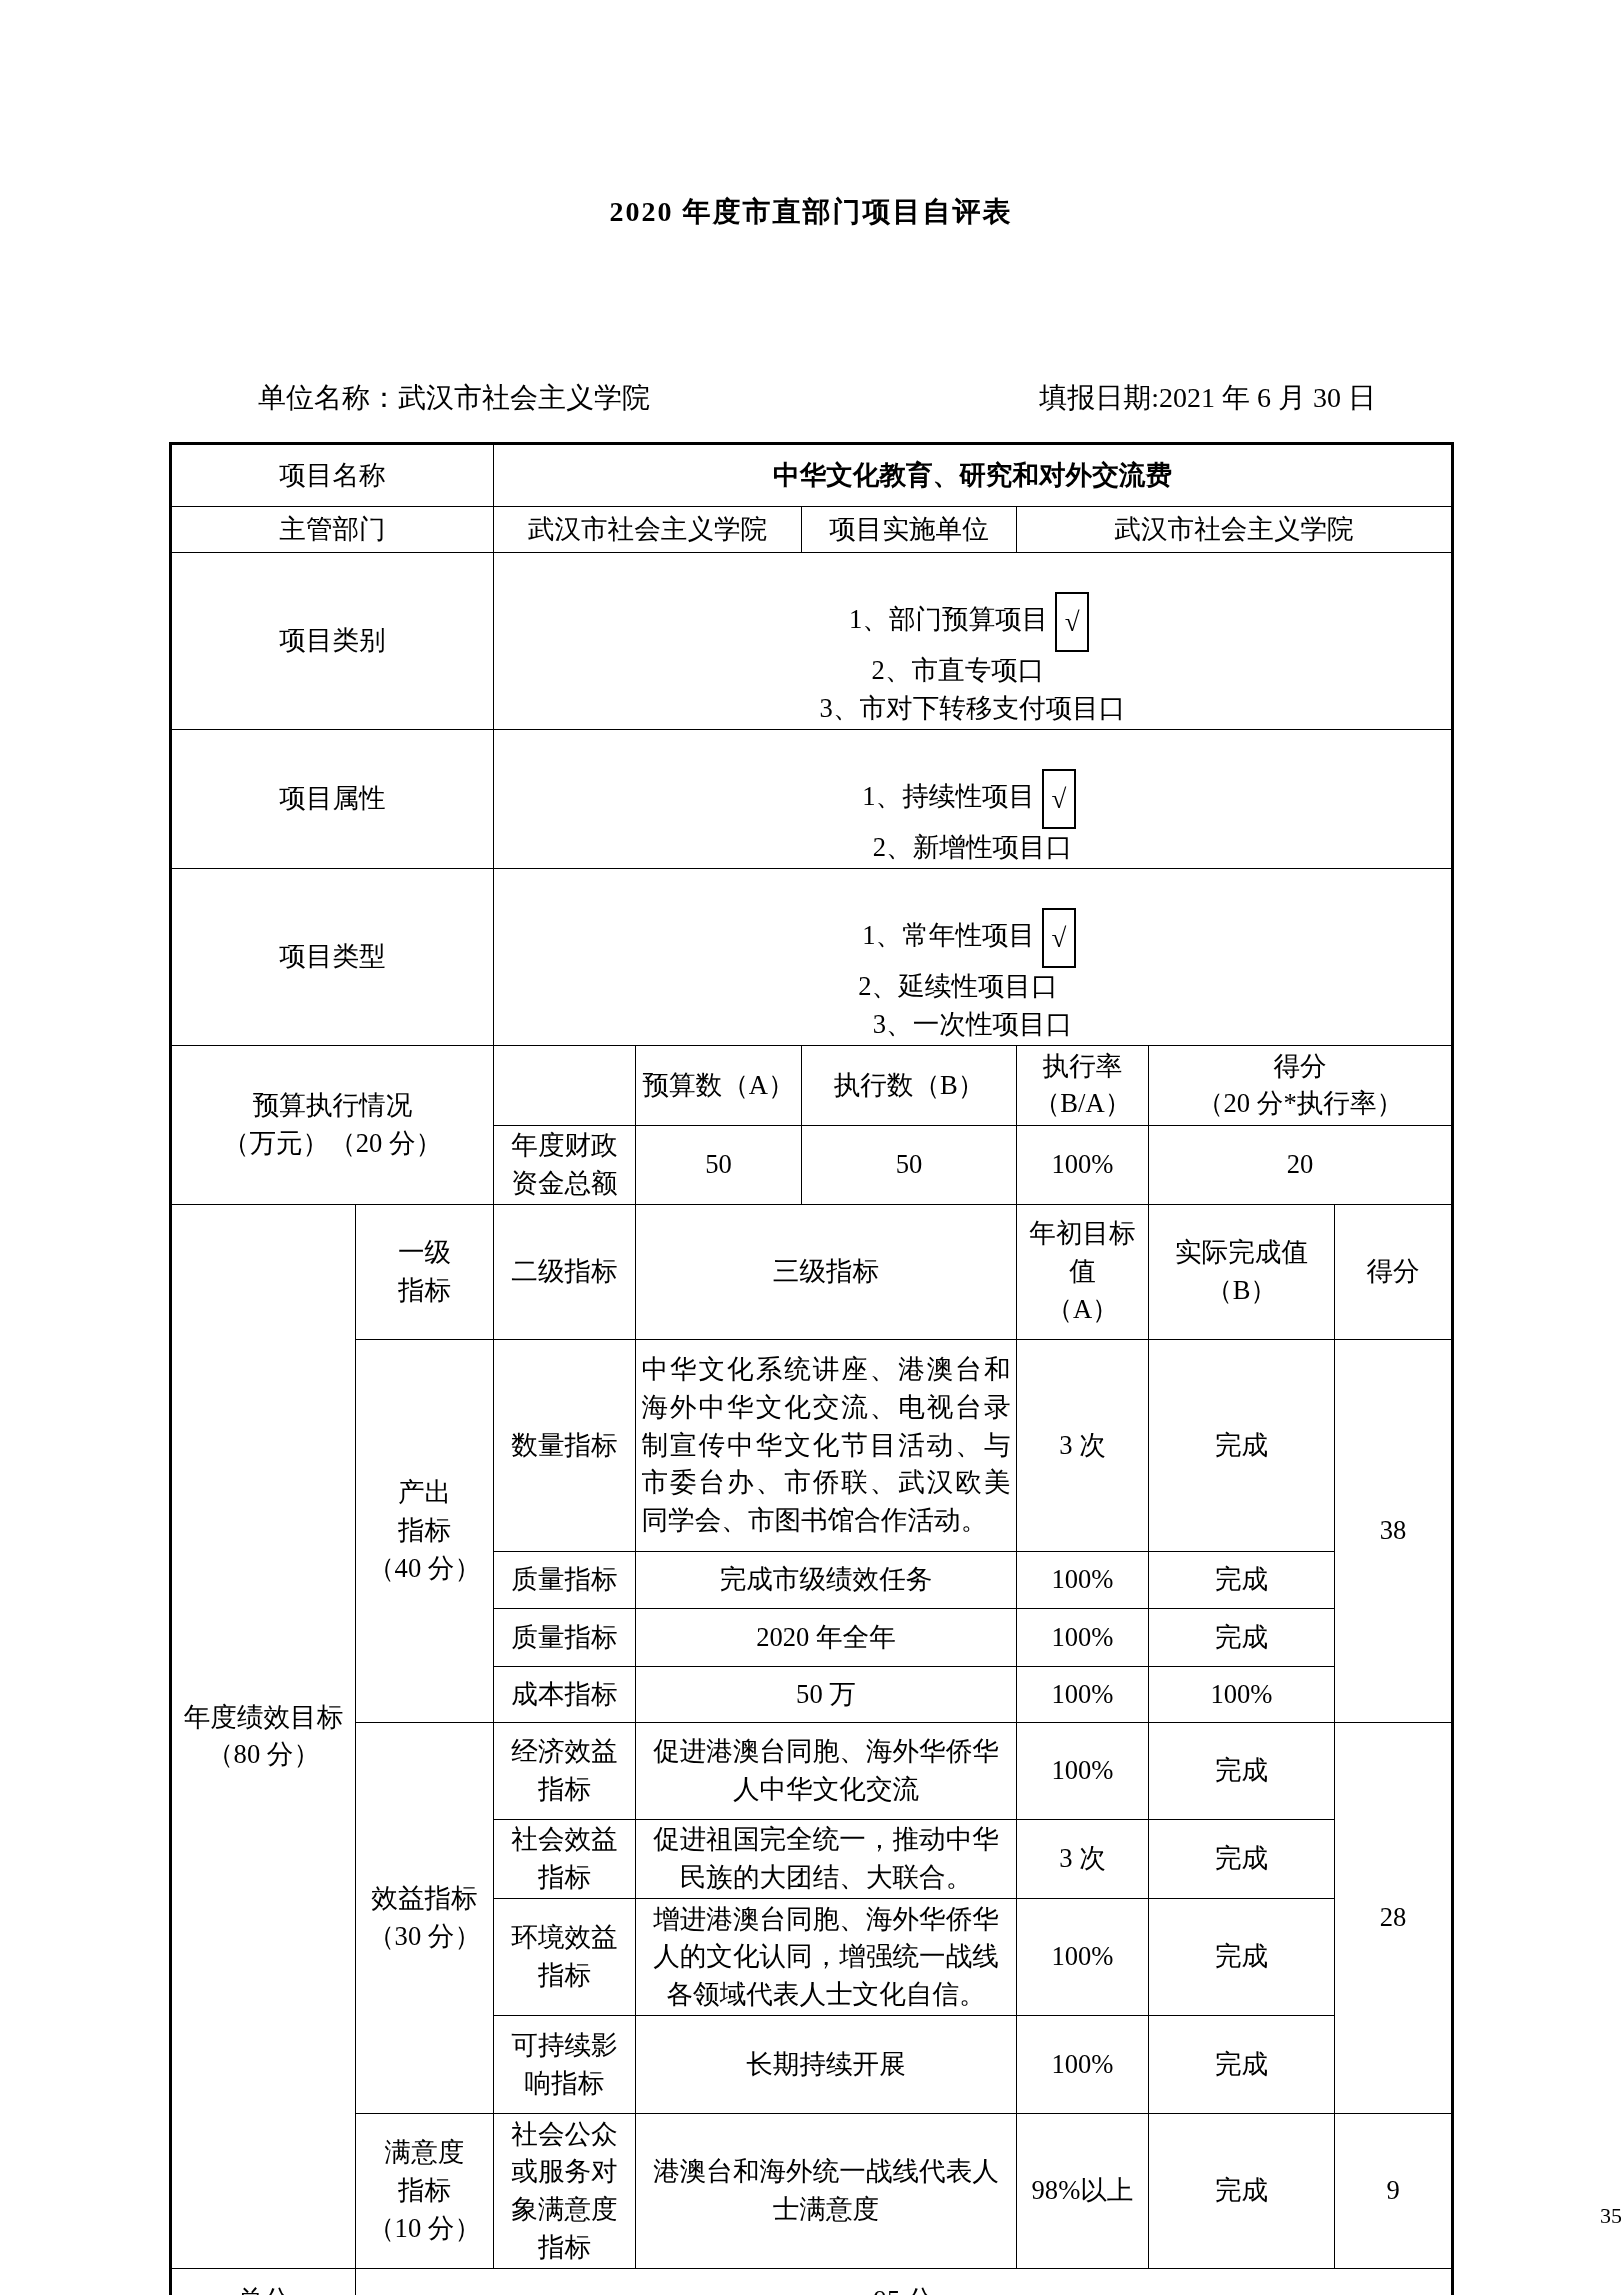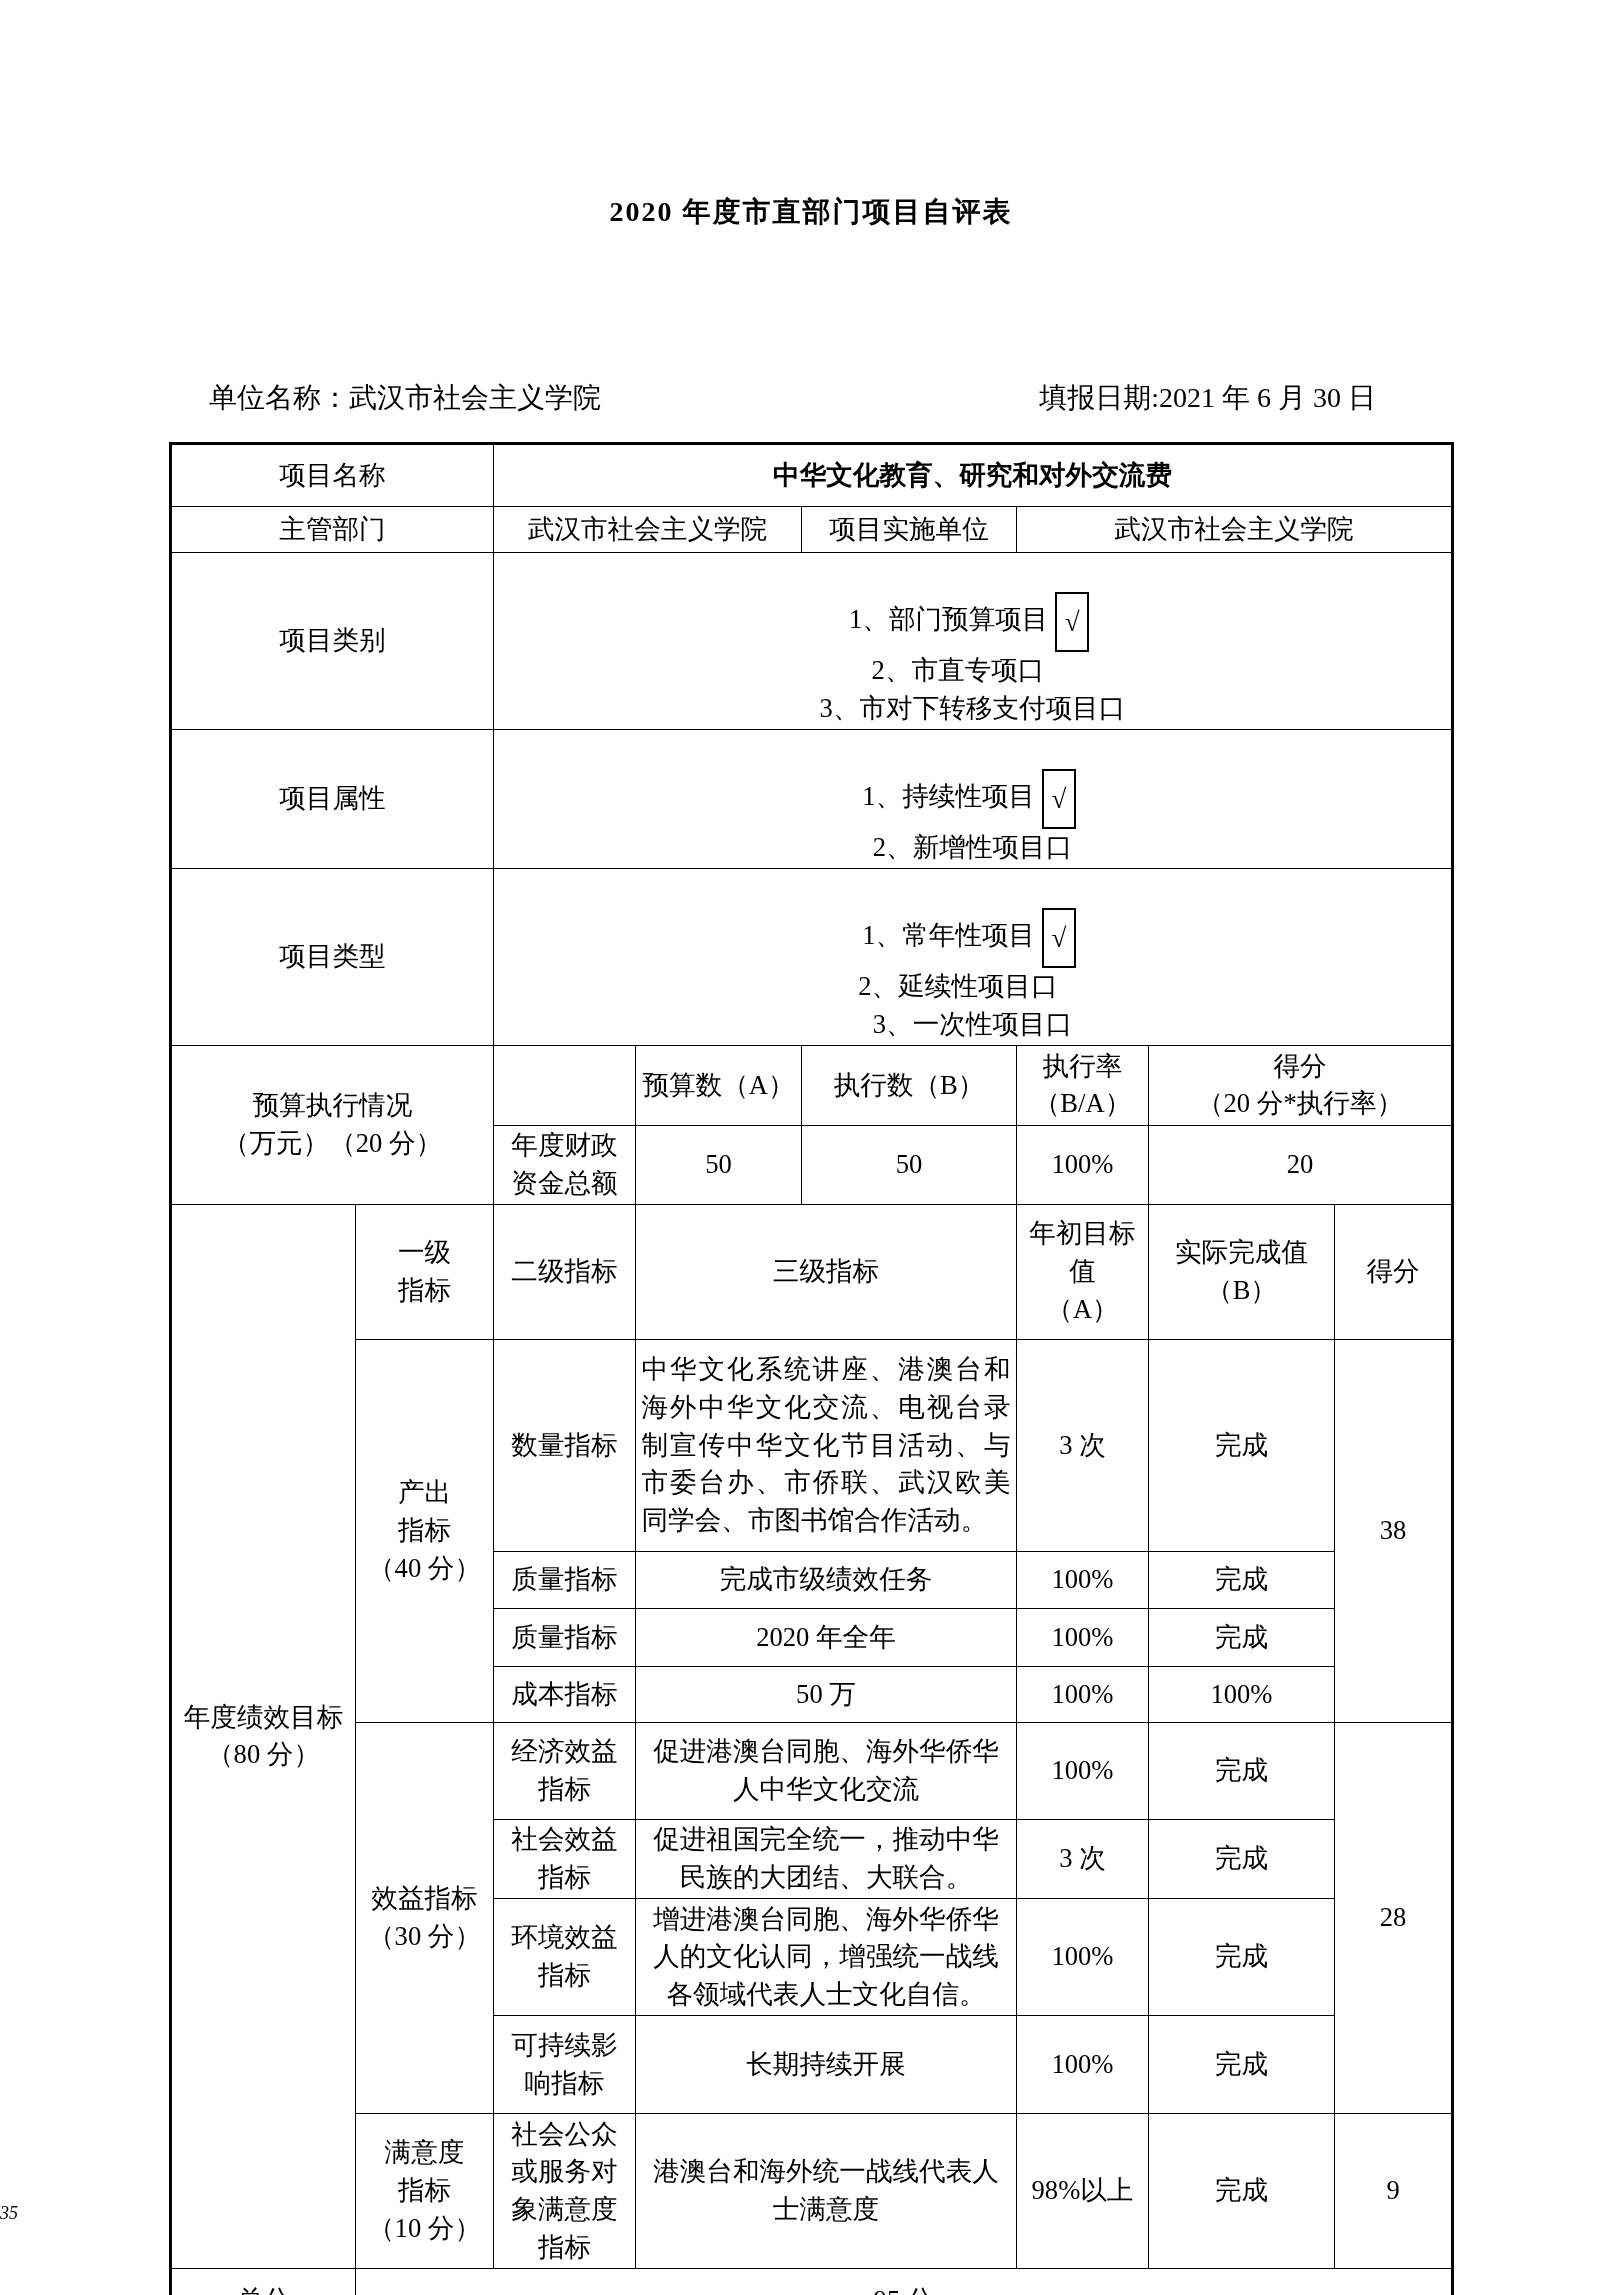--- a/index.html
+++ b/index.html
@@ -14,21 +14,21 @@
   .title {
     position:absolute; top:193px; left:0; width:100%;
     text-align:center;
     font-size:28px; font-weight:bold; letter-spacing:2px;
   }
   .meta {
     position:absolute; top:379px; left:169px; width:1283px;
     display:flex; justify-content:space-between;
     font-size:28px;
   }
-  .meta .unit { margin-left:40px; }
+  .meta .unit { margin-left:89px; }
   .meta .date { margin-right:76px; }
   table.main {
     position:absolute; top:442px; left:169px;
     width:1283px;
     border-collapse:collapse; table-layout:fixed;
     border:3.4px solid #000;
   }
   td {
     border:1.4px solid #000;
     text-align:center; vertical-align:middle;
@@ -50,21 +50,21 @@
     min-width:30px; height:56px; line-height:56px;
     text-align:center;
     vertical-align:middle;
     margin:0 6.8px;
     font-size:27px;
   }
   .opt { margin-right:29px; }
   .opt:last-child { margin-right:0; }
   .pagenum {
     position:absolute; top:2203px; left:0; width:100%;
-    text-align:left; font-size:18px;font-style:italic;
+    text-align:right; font-size:22px;
   }
 </style>
 </head>
 <body>
 
 <div class="page">
 
   <div class="title">2020 年度市直部门项目自评表</div>
 
   <div class="meta">

